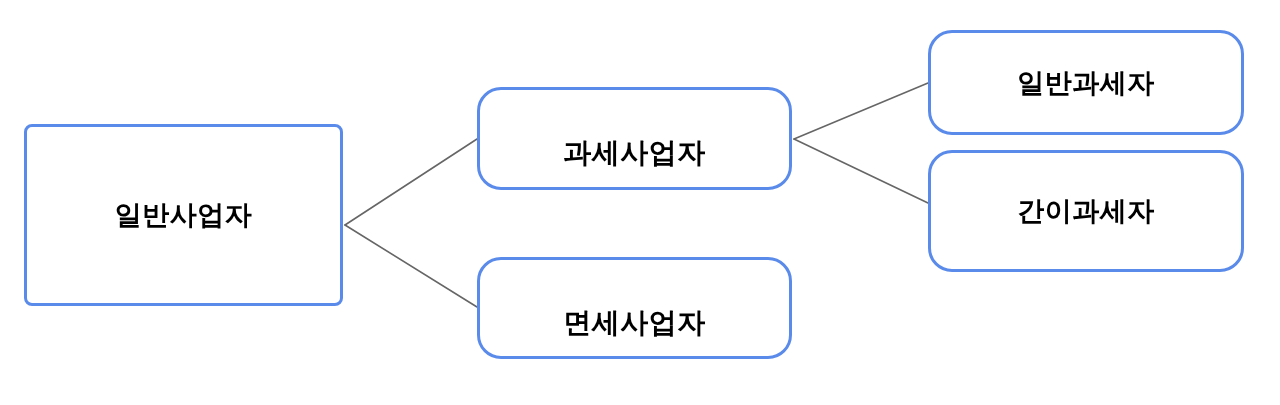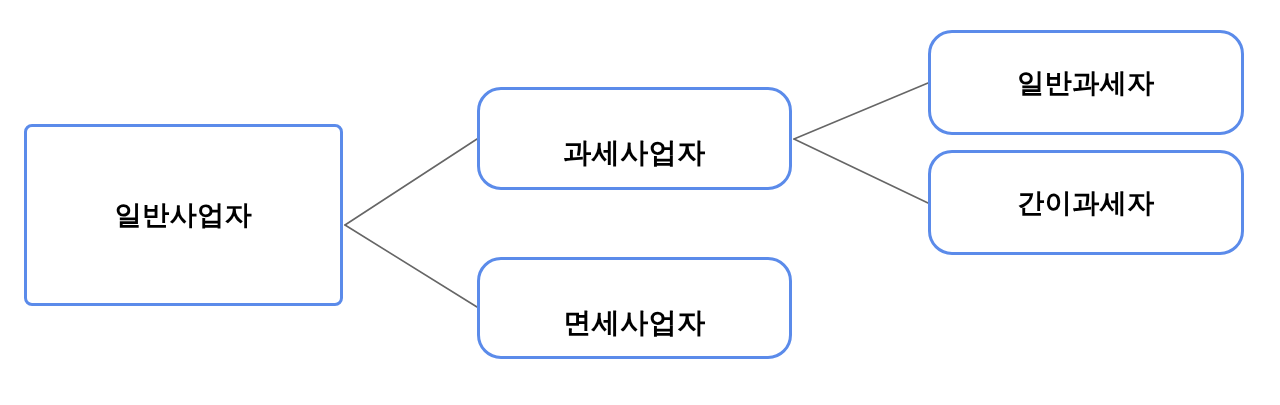--- a/index.html
+++ b/index.html
@@ -74,21 +74,21 @@
     left: 928px;
     top: 30px;
     width: 316px;
     height: 105px;
     border-radius: 24px;
   }
   #node-simplified-taxpayer {
     left: 928px;
     top: 150px;
     width: 316px;
-    height: 105px;
+    height: 122px;
     border-radius: 24px;
   }
   #node-general-taxpayer .node-label,
   #node-simplified-taxpayer .node-label { font-size: 27px; }
 </style>
 </head>
 <body>
 
 <div id="diagram-canvas">
 

